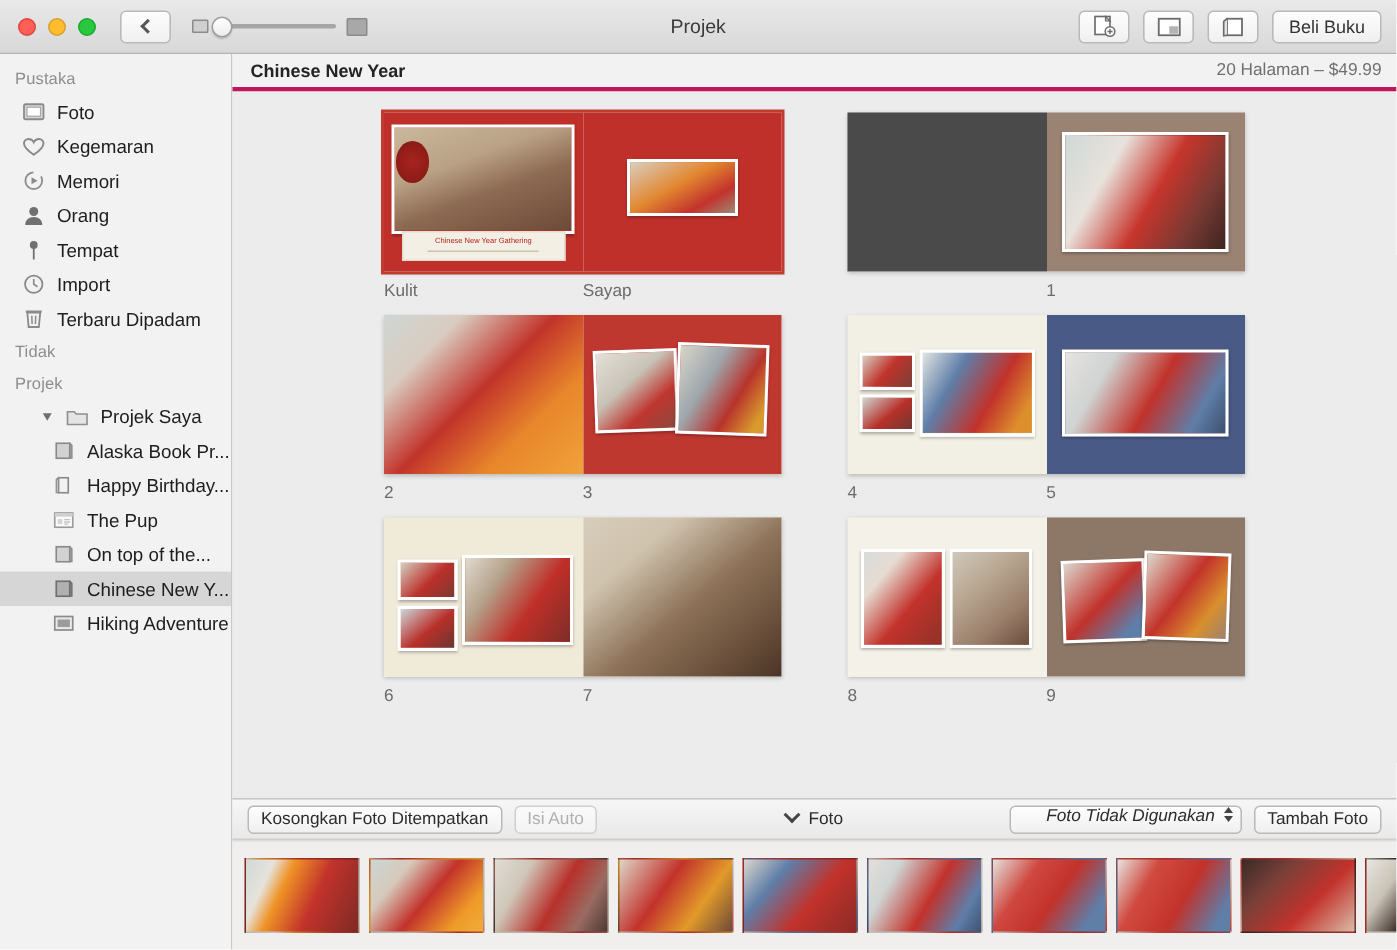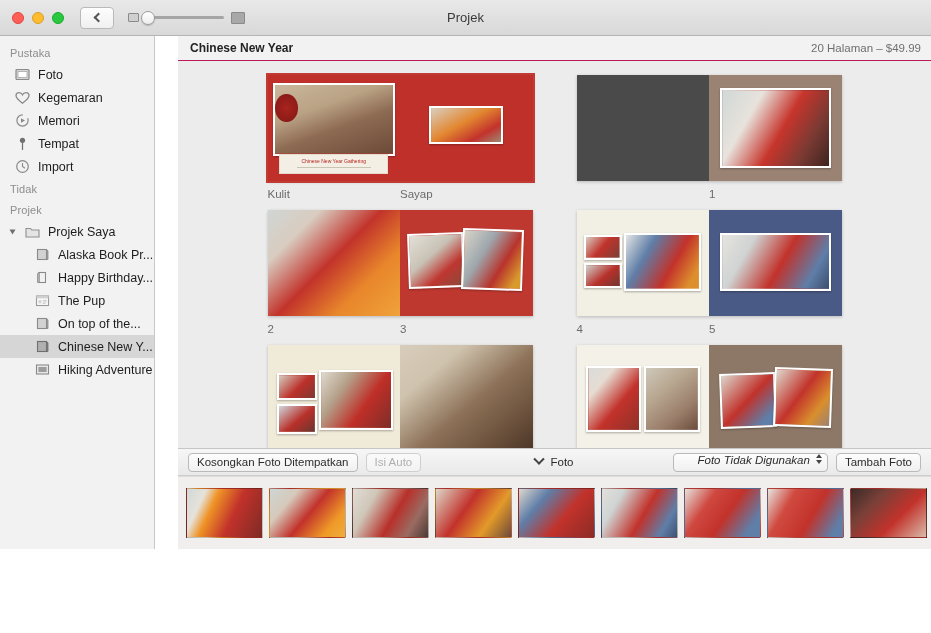--- a/index.html
+++ b/index.html
@@ -4,21 +4,21 @@
 <style>
   * { box-sizing: border-box; margin: 0; padding: 0; }
   html, body {
     width: 931px; height: 633px;
     font-family: "Liberation Sans", sans-serif;
     overflow: hidden;
     background: #ffffff;
   }
   .window {
     position: relative;
-    width: 931px; height: 549px;
+    width: 931px; height: 633px;
     display: flex; flex-direction: column;
     background: #ffffff;
   }
 
   
   .titlebar {
     height: 36px; flex: 0 0 36px;
     background: linear-gradient(to bottom, #e9e9e9, #d8d8d8);
     border-bottom: 1px solid #b4b4b4;
     display: flex; align-items: center;
@@ -66,54 +66,54 @@
   }
   .icon-btn { width: 34px; height: 22px; }
   .buy-btn {
     height: 22px; padding: 0 10px; font-size: 12px; color: #333;
     background: linear-gradient(to bottom,#fdfdfd,#efefef);
     border: 1px solid #b9b9b9; border-radius: 4px;
     display: flex; align-items: center;
   }
 
   
-  .body-row { flex: 1; display: flex; min-height: 0; gap: 23px; }
+  .body-row { flex: 1; display: flex; min-height: 0; }
 
   
   .sidebar {
     width: 155px; flex: 0 0 155px;
     background: #f2f2f2;
     border-right: 1px solid #c8c8c8;
     padding-top: 6px;
     overflow: hidden;
     font-size: 12px;
   }
   .sb-header {
     font-size: 11px; color: #8d8d8d; padding: 5px 0 4px 10px; letter-spacing: .1px;
   }
   .sb-item {
     display: flex; align-items: center; height: 23px; padding-left: 14px; gap: 8px;
     color: #1d1d1d; font-size: 12.5px; white-space: nowrap;
   }
-  .sb-item.indent1 { padding-left: 10px; }
+  .sb-item.indent1 { padding-left: 29px; }
   .sb-item.indent2 { padding-left: 34px; }
   .sb-item.selected { background: #d6d6d6; }
   .sb-ico { width: 16px; height: 16px; flex: 0 0 16px; display:flex; align-items:center; justify-content:center; }
   .sb-ico svg { display:block; }
   .disclosure {
     width: 0; height: 0; border-left: 5px solid #6f6f6f;
     border-top: 3.5px solid transparent; border-bottom: 3.5px solid transparent;
     transform: rotate(90deg); margin-right: 1px; flex: 0 0 auto;
   }
 
   
   .main { flex: 1; display: flex; flex-direction: column; min-width: 0; background: #ececec; }
   .main-header {
     height: 25px; flex: 0 0 25px; background: #f2f2f2;
-    border-bottom: 1px solid #be185d;
+    border-bottom: 3px solid #be185d;
     display: flex; align-items: center; justify-content: space-between;
     padding: 0 10px 0 12px;
   }
   .mh-title { font-size: 12px; font-weight: bold; color: #232323; }
   .mh-meta { font-size: 11.5px; color: #6f6f6f; }
 
   .canvas {
     flex: 1; overflow: hidden; position: relative;
     background: #ececec;
     padding: 14px 0 0 0;
@@ -200,20 +200,43 @@
     <div class="zoom-slider">
       <span class="zs-icon-sm"></span>
       <span class="zs-track">
         <span class="zs-knob"></span>
       </span>
       <span class="zs-icon-lg"></span>
     </div>
 
     <div class="win-title">Projek</div>
 
+    <div class="tb-right">
+      <div class="tb-btn icon-btn">
+        <svg width="17" height="15" viewBox="0 0 17 15">
+          <rect x="2" y="1" width="10" height="12" fill="#fff" stroke="#6b6b6b" stroke-width="1.1"></rect>
+          <path d="M9 1 L12 4 L9 4 Z" fill="#c9c9c9" stroke="#6b6b6b" stroke-width="0.8"></path>
+          <circle cx="12" cy="11" r="3.2" fill="#fff" stroke="#6b6b6b" stroke-width="1"></circle>
+          <path d="M12 9.3 L12 12.7 M10.3 11 L13.7 11" stroke="#6b6b6b" stroke-width="1"></path>
+        </svg>
+      </div>
+      <div class="tb-btn icon-btn">
+        <svg width="17" height="14" viewBox="0 0 17 14">
+          <rect x="1.5" y="1.5" width="14" height="11" fill="#fff" stroke="#6b6b6b" stroke-width="1.2"></rect>
+          <rect x="8.5" y="6.5" width="6" height="5" fill="#b4b4b4"></rect>
+        </svg>
+      </div>
+      <div class="tb-btn icon-btn">
+        <svg width="17" height="14" viewBox="0 0 17 14">
+          <rect x="4" y="1.5" width="10" height="11" fill="#fff" stroke="#6b6b6b" stroke-width="1.2"></rect>
+          <path d="M4 1.5 L1.8 3.2 L1.8 12.8 L4 12.5" fill="#e3e3e3" stroke="#6b6b6b" stroke-width="1.1"></path>
+        </svg>
+      </div>
+      <div class="buy-btn">Beli Buku</div>
+    </div>
   </div>
 
   <div class="body-row">
 
     <div class="sidebar">
 
       <div class="sb-header">Pustaka</div>
 
       <div class="sb-item">
         <span class="sb-ico">
@@ -237,20 +260,29 @@
       <div class="sb-item">
         <span class="sb-ico">
           <svg width="15" height="15" viewBox="0 0 15 15">
             <circle cx="7.5" cy="7.5" r="5.6" fill="none" stroke="#8a8a8a" stroke-width="1.2" stroke-dasharray="26 6"></circle>
             <path d="M6 5.2 L10 7.5 L6 9.8 Z" fill="#8a8a8a"></path>
           </svg>
         </span>
         <span>Memori</span>
       </div>
 
+      <div class="sb-item">
+        <span class="sb-ico">
+          <svg width="15" height="14" viewBox="0 0 15 14">
+            <circle cx="7.5" cy="4" r="3" fill="#707070"></circle>
+            <path d="M1.8 13 C1.8 9.4 4.3 7.6 7.5 7.6 C10.7 7.6 13.2 9.4 13.2 13 Z" fill="#707070"></path>
+          </svg>
+        </span>
+        <span>Orang</span>
+      </div>
 
       <div class="sb-item">
         <span class="sb-ico">
           <svg width="15" height="14" viewBox="0 0 15 14">
             <circle cx="7.5" cy="3.3" r="2.6" fill="#707070"></circle>
             <rect x="6.9" y="5" width="1.2" height="8" fill="#707070"></rect>
           </svg>
         </span>
         <span>Tempat</span>
       </div>
@@ -258,20 +290,30 @@
       <div class="sb-item">
         <span class="sb-ico">
           <svg width="15" height="15" viewBox="0 0 15 15">
             <circle cx="7.5" cy="7.5" r="5.8" fill="none" stroke="#8a8a8a" stroke-width="1.2"></circle>
             <path d="M7.5 4 L7.5 7.5 L10 9.2" stroke="#8a8a8a" stroke-width="1.1" fill="none"></path>
           </svg>
         </span>
         <span>Import</span>
       </div>
 
+      <div class="sb-item">
+        <span class="sb-ico">
+          <svg width="15" height="15" viewBox="0 0 15 15">
+            <path d="M3.2 3.4 L11.8 3.4 L10.9 13 L4.1 13 Z" fill="none" stroke="#8a8a8a" stroke-width="1.2"></path>
+            <rect x="2.2" y="2" width="10.6" height="1.5" fill="#8a8a8a"></rect>
+            <path d="M6.2 5.5 L6.4 11 M8.8 5.5 L8.6 11" stroke="#8a8a8a" stroke-width="1"></path>
+          </svg>
+        </span>
+        <span>Terbaru Dipadam</span>
+      </div>
 
       <div class="sb-header">Tidak</div>
 
       <div class="sb-header">Projek</div>
 
       <div class="sb-item indent1">
         <span class="disclosure"></span>
         <span class="sb-ico">
           <svg width="15" height="12" viewBox="0 0 15 12">
             <path d="M1 2.5 L5.5 2.5 L6.8 4 L14 4 L14 11 L1 11 Z" fill="#e4e4e4" stroke="#8f8f8f" stroke-width="1.1"></path>

